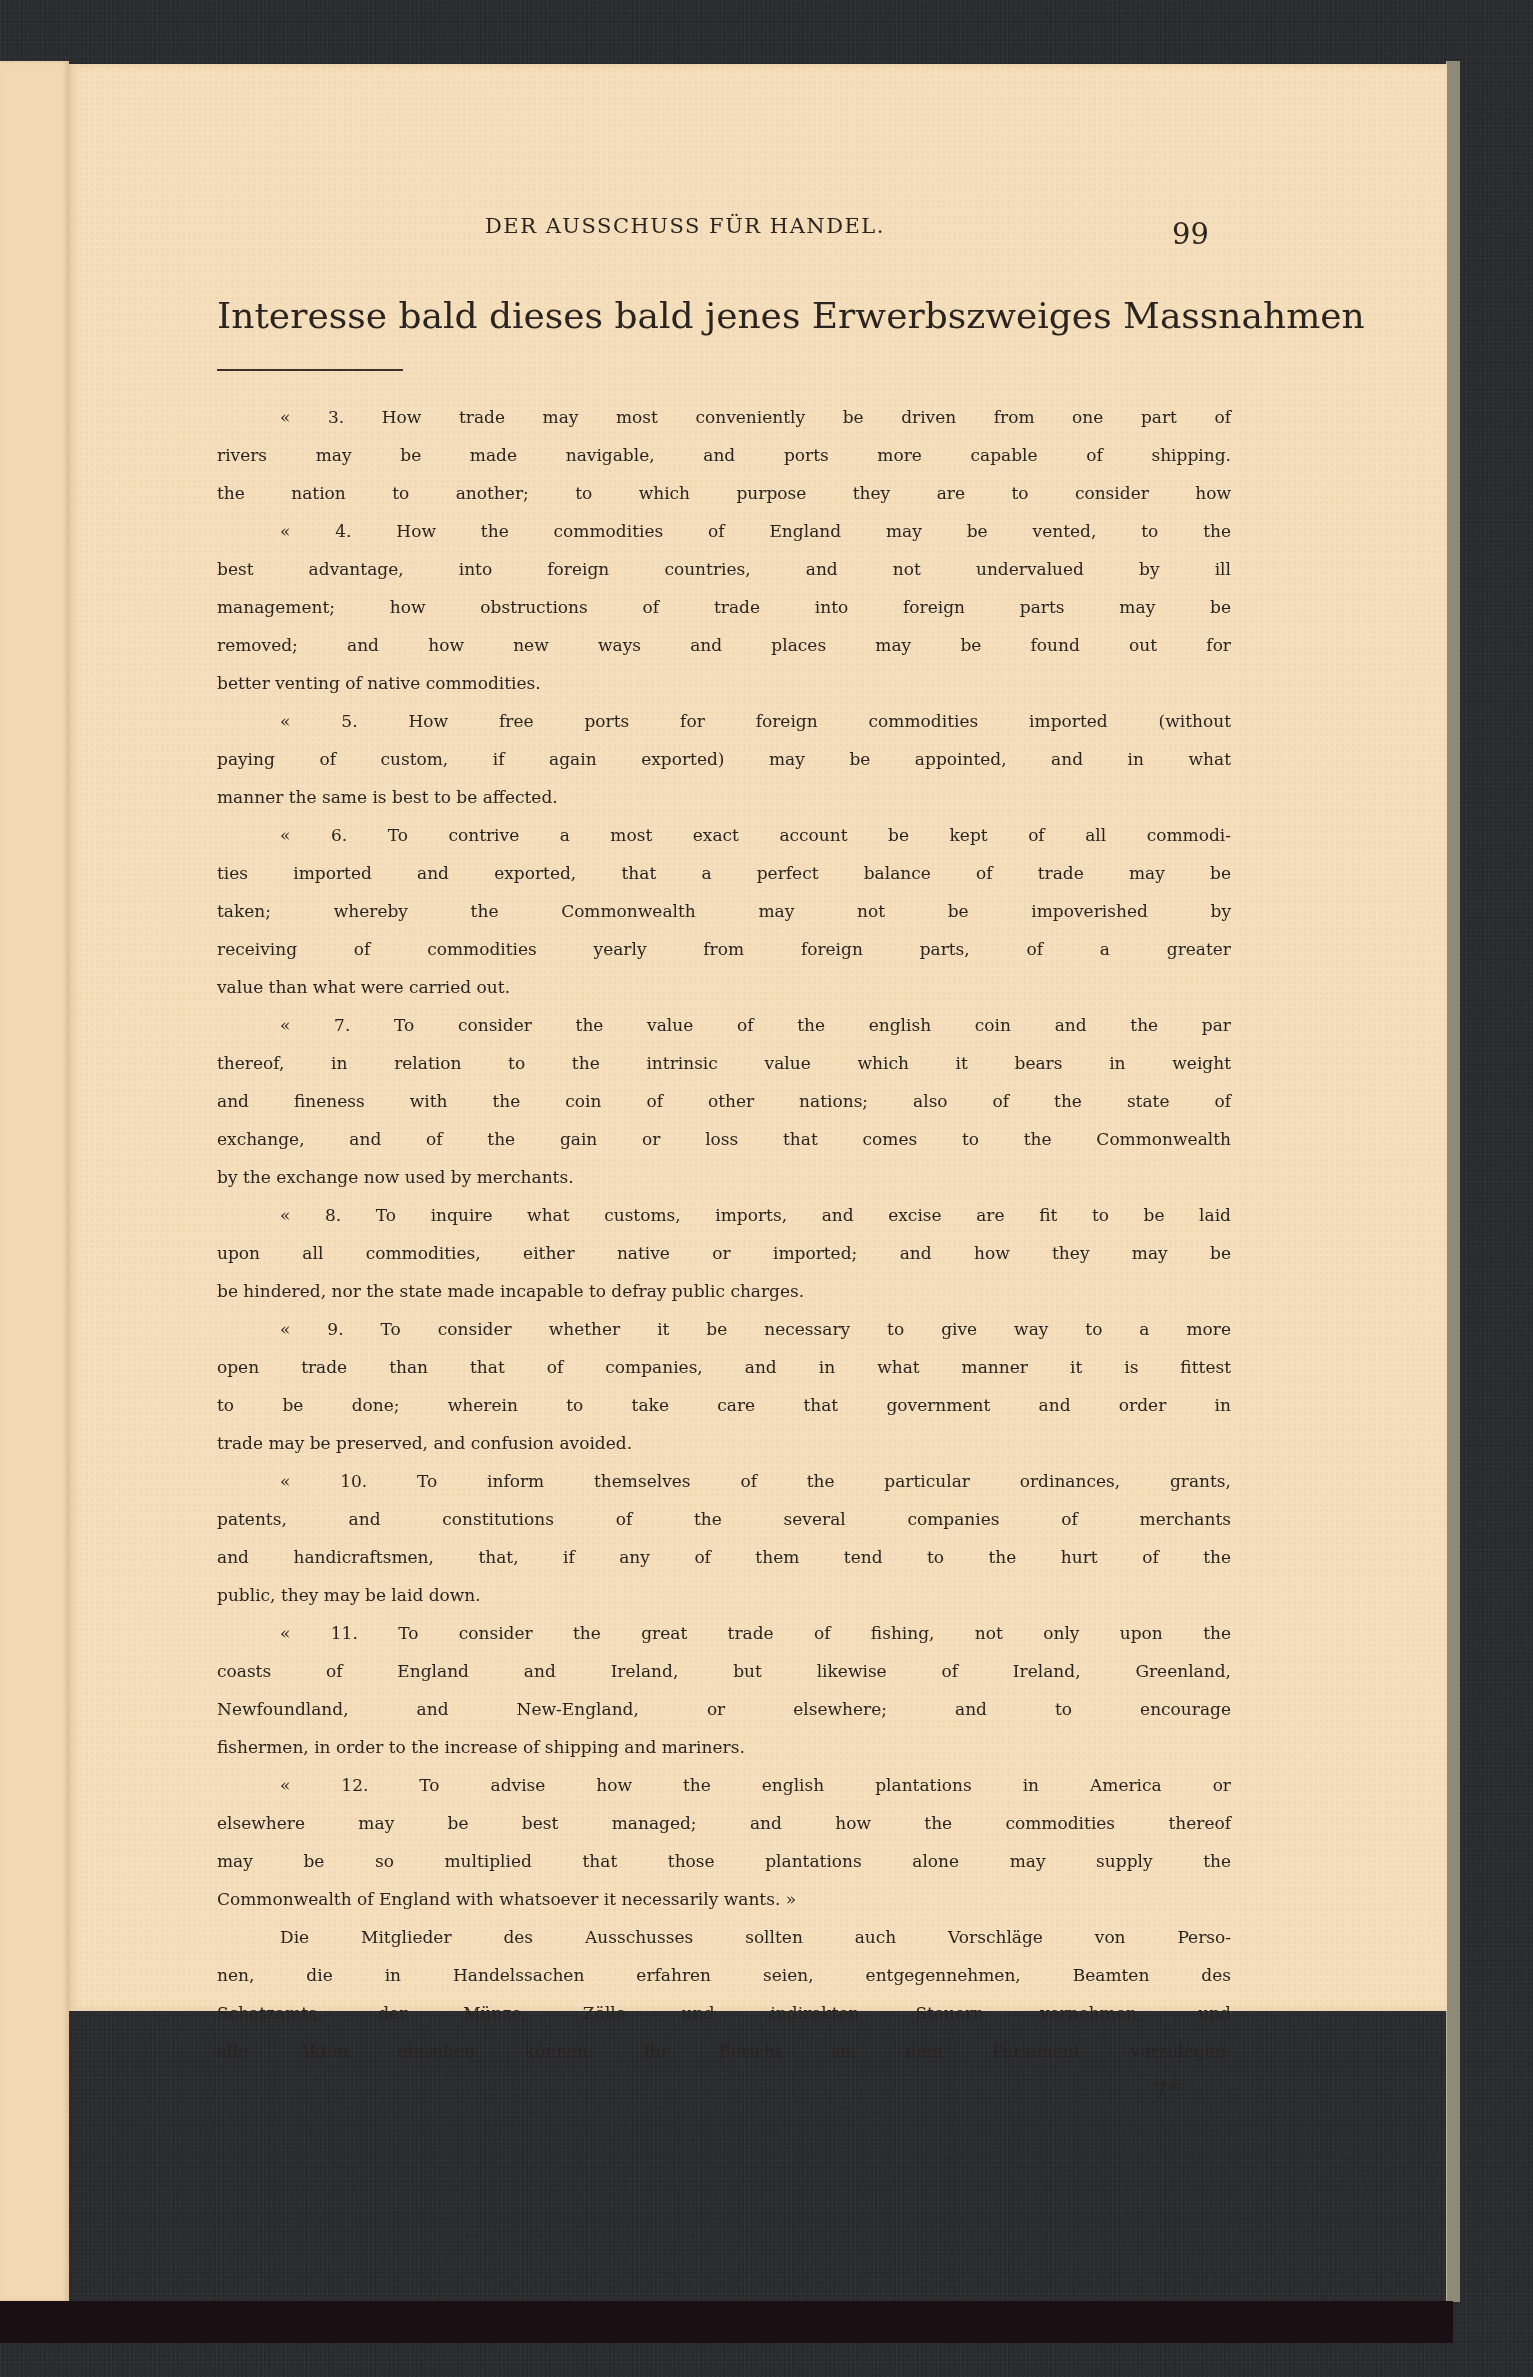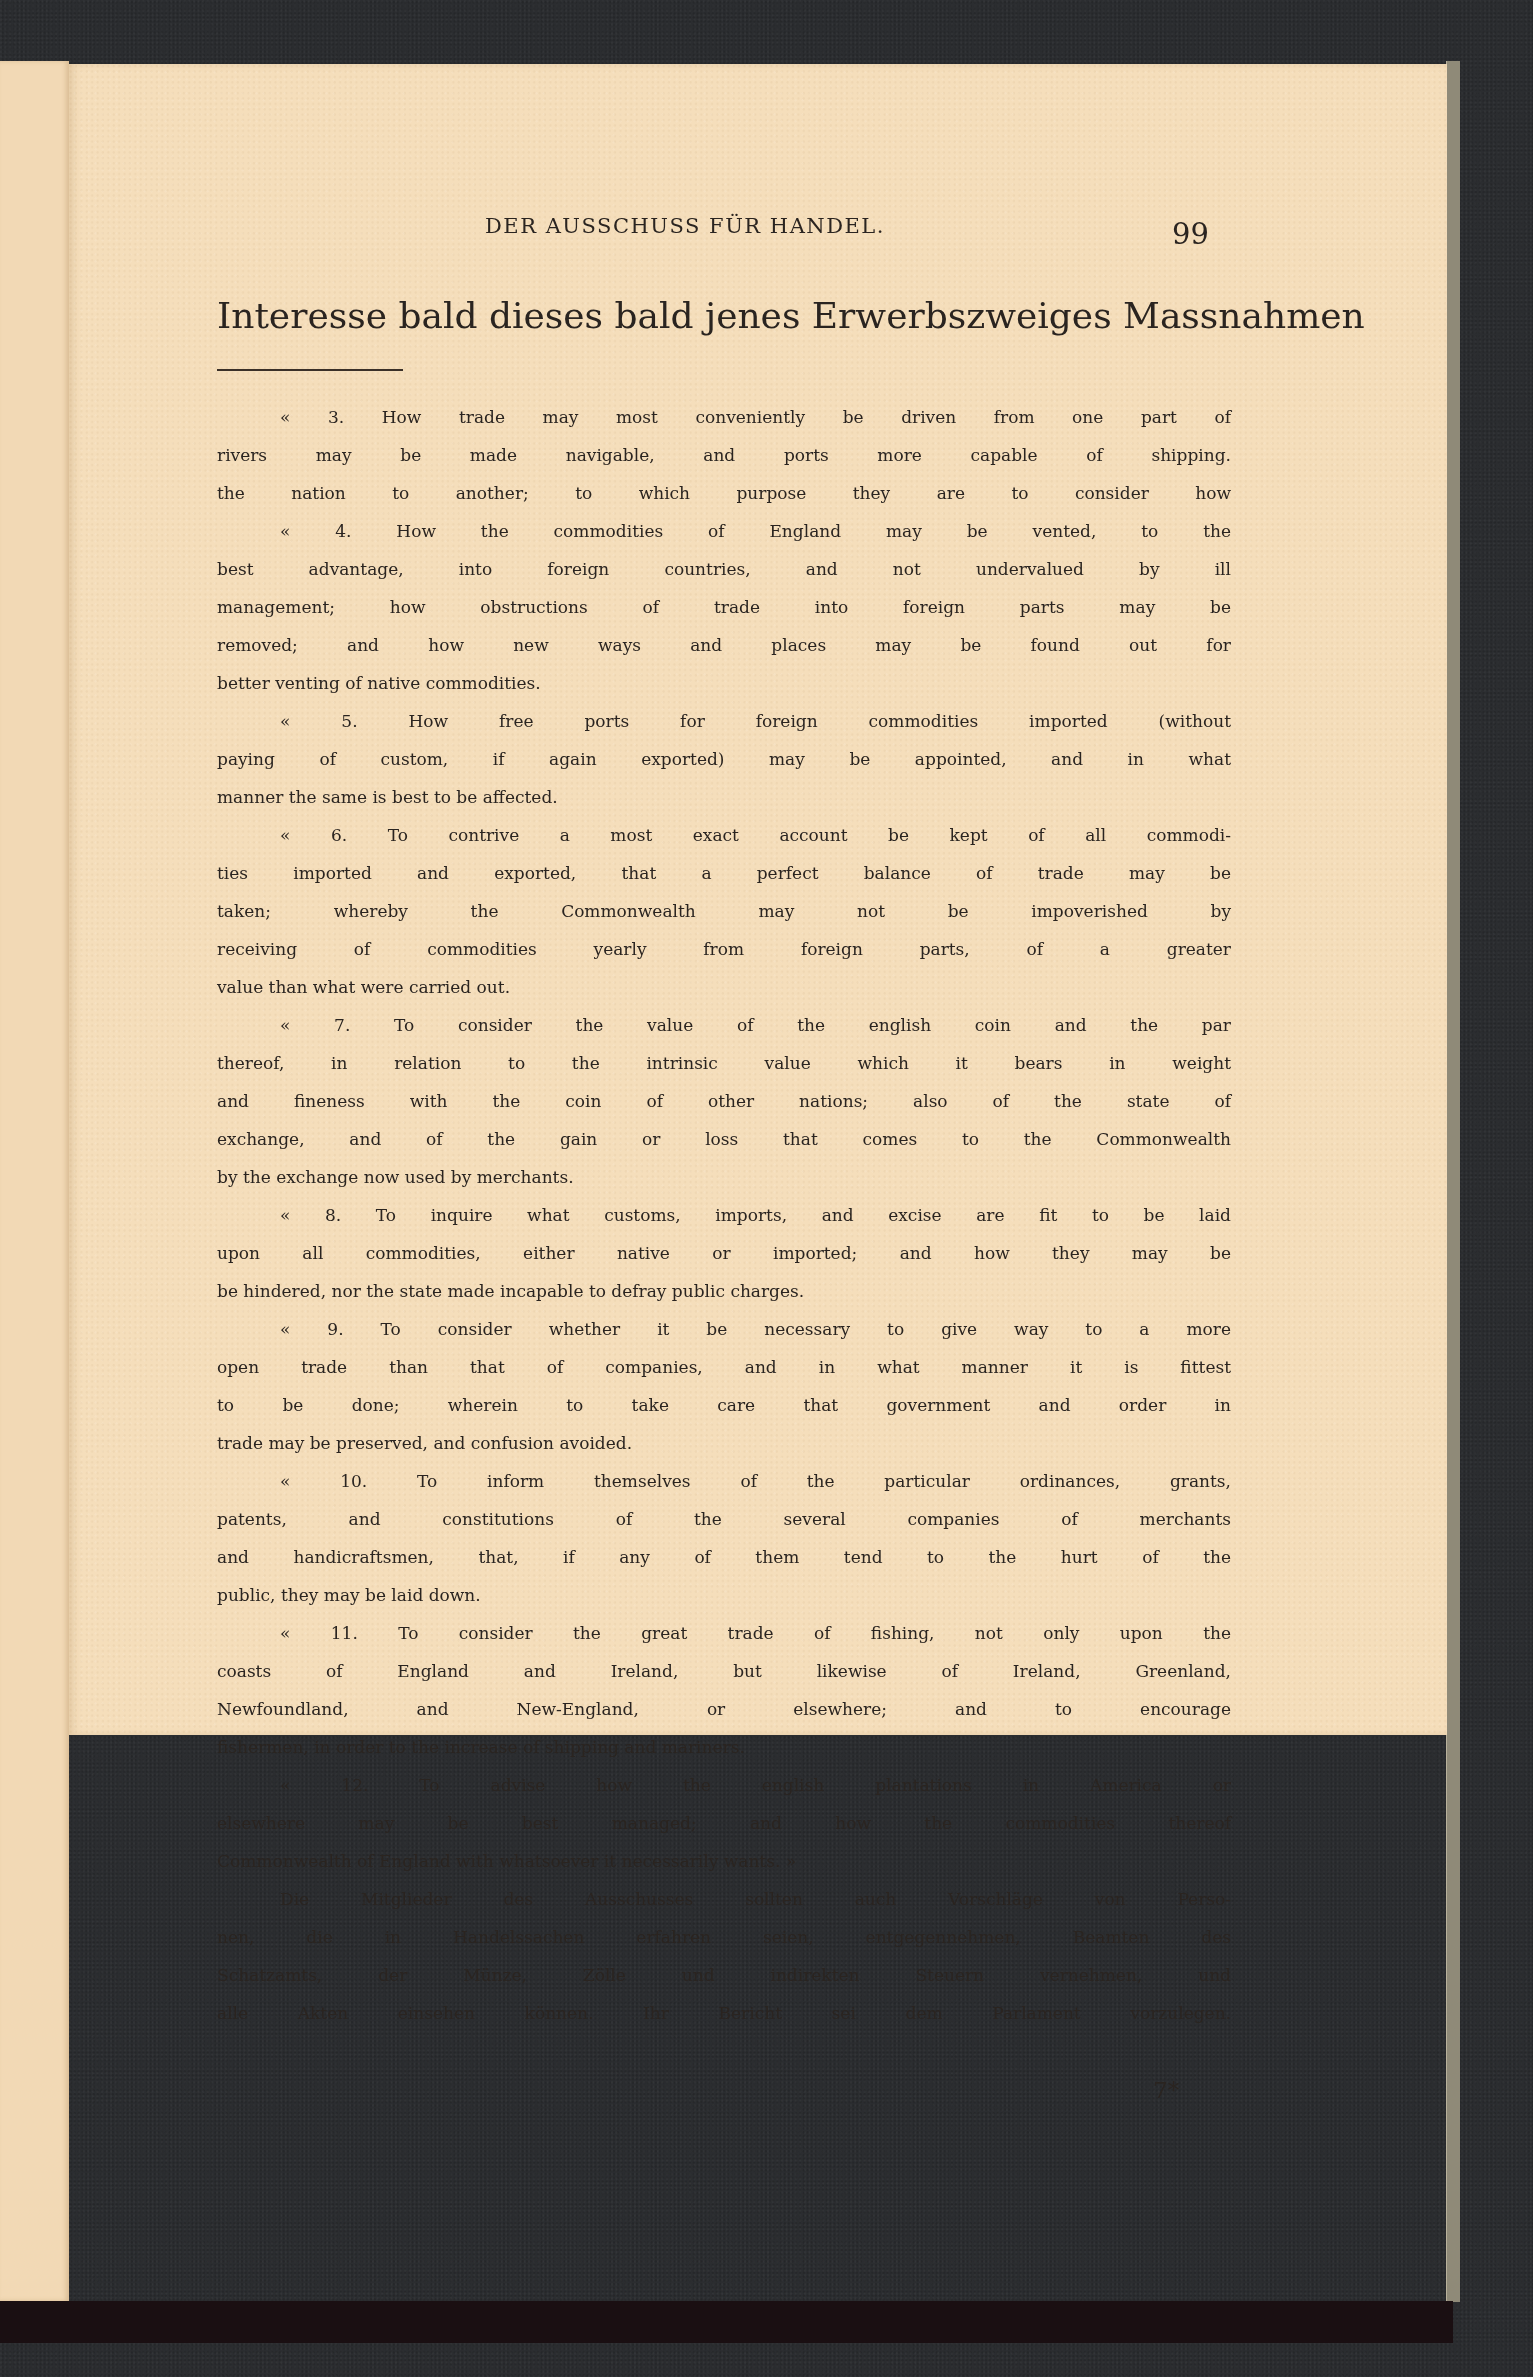--- a/index.html
+++ b/index.html
@@ -45,21 +45,21 @@
       width: 13px;
       height: 2241px;
       background: #8f8a78;
       border-left: 0.8px solid #b8b19c;
     }
     .page {
       position: absolute;
       left: 69px;
       top: 64px;
       width: 1378px;
-      height: 1671px;
+      height: 1947px;
       background: #f5debb;
       background-image:
         radial-gradient(circle at 30% 40%, rgba(180,140,90,0.10) 0 0.8px, transparent 1.5px),
         radial-gradient(circle at 80% 20%, rgba(255,255,255,0.10) 0 0.8px, transparent 1.5px);
       background-size: 5.4px 5.4px, 7px 7px;
       box-shadow: inset 4.6px 0 7.7px rgba(160,120,70,0.18);
     }
     .running-head {
       position: absolute;
       left: 416px;
@@ -172,20 +172,21 @@
       <span class="line indent">« 10. To inform themselves of the particular ordinances, grants,</span>
       <span class="line">patents, and constitutions of the several companies of merchants</span>
       <span class="line">and handicraftsmen, that, if any of them tend to the hurt of the</span>
       <span class="line last">public, they may be laid down.</span>
       <span class="line indent">« 11. To consider the great trade of fishing, not only upon the</span>
       <span class="line">coasts of England and Ireland, but likewise of Ireland, Greenland,</span>
       <span class="line">Newfoundland, and New-England, or elsewhere; and to encourage</span>
       <span class="line last">fishermen, in order to the increase of shipping and mariners.</span>
       <span class="line indent">« 12. To advise how the english plantations in America or</span>
       <span class="line">elsewhere may be best managed; and how the commodities thereof</span>
+      <span class="line">may be so multiplied that those plantations alone may supply the</span>
       <span class="line last">Commonwealth of England with whatsoever it necessarily wants. »</span>
       <span class="line indent">Die Mitglieder des Ausschusses sollten auch Vorschläge von Perso-</span>
       <span class="line">nen, die in Handelssachen erfahren seien, entgegennehmen, Beamten des</span>
       <span class="line">Schatzamts, der Münze, Zölle und indirekten Steuern vernehmen, und</span>
       <span class="line">alle Akten einsehen können. Ihr Bericht sei dem Parlament vorzulegen.</span>
     </div>
 
   <div class="sig-mark">7*</div>
 </div>
 

